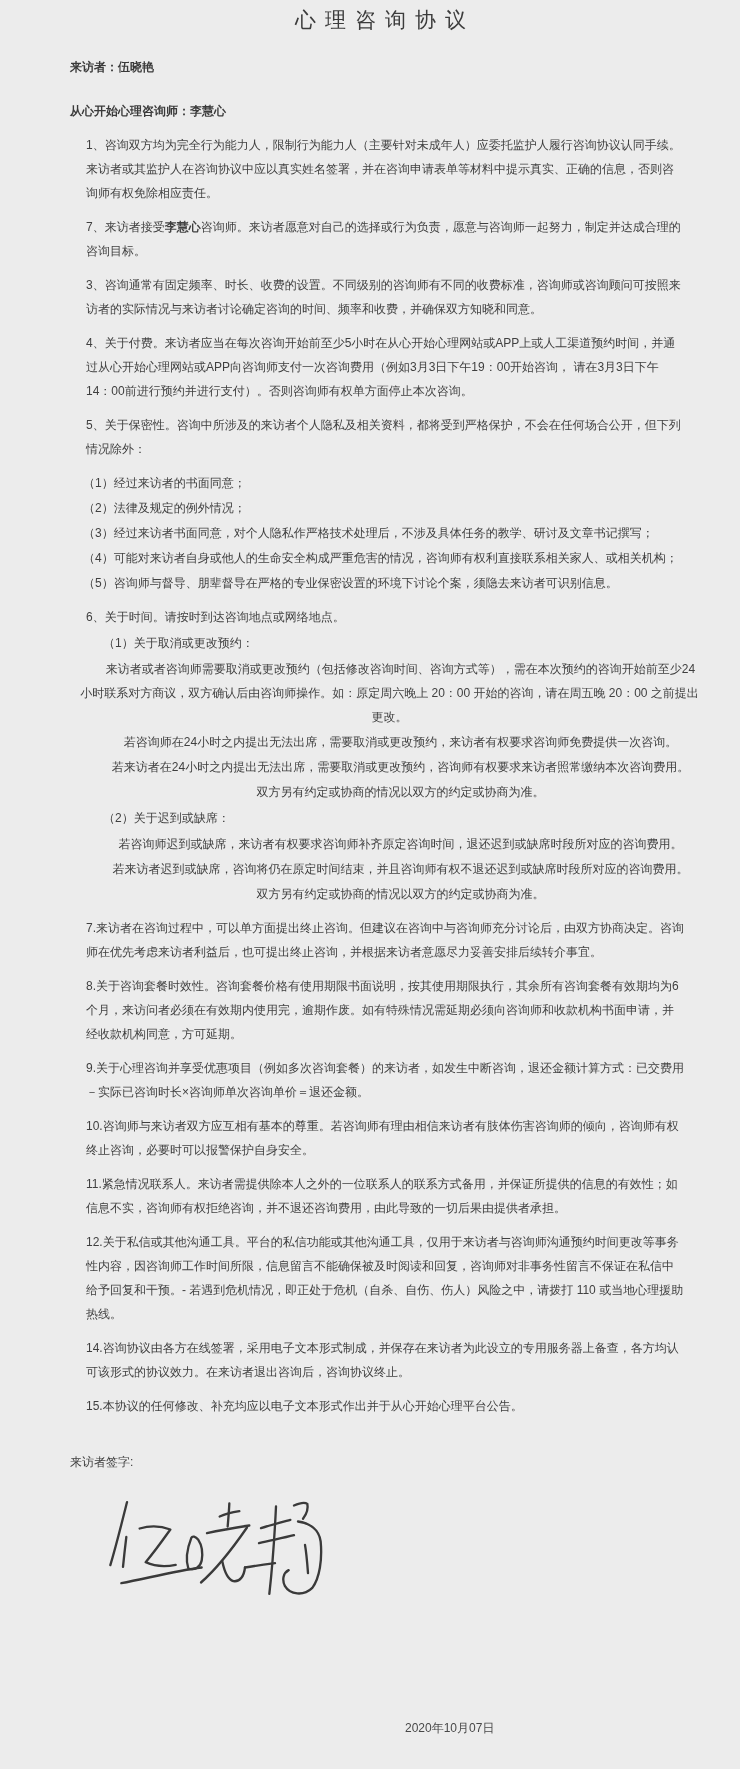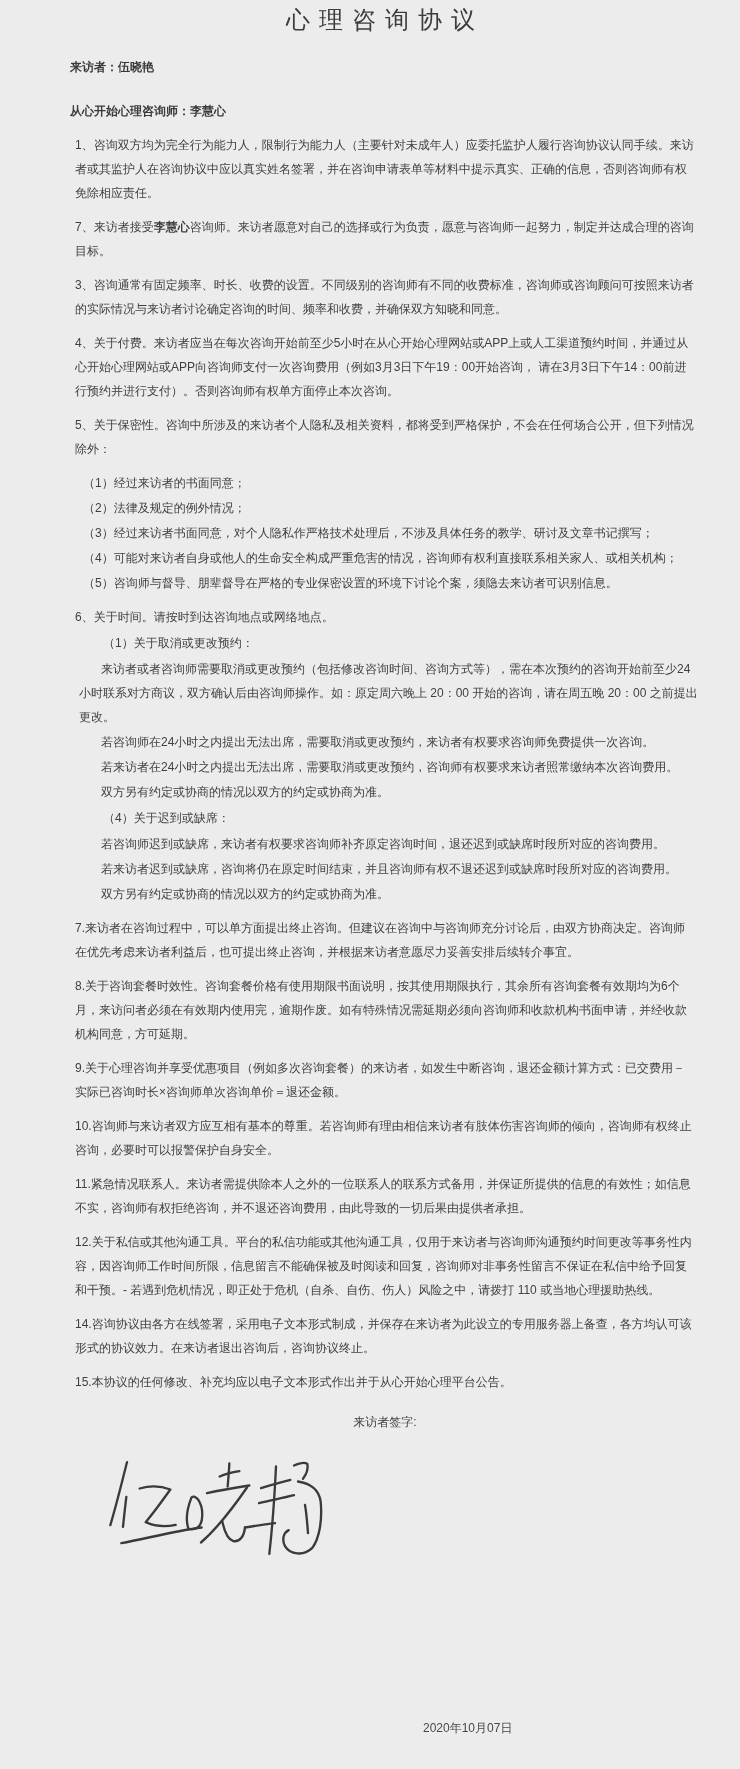--- a/index.html
+++ b/index.html
@@ -4,34 +4,34 @@
 <style>
   html,body{margin:0;padding:0;}
   body{
     width:740px;height:1769px;position:relative;overflow:hidden;
     background:#ececec;color:#3f3f3f;
     font-family:"Liberation Sans","DejaVu Sans",sans-serif;
     font-size:12px;line-height:24px;
   }
   .doc{padding:0 40px 0 70px;}
   .title{
-    text-align:center;font-size:24px;line-height:26px;letter-spacing:9px;
+    text-align:center;font-size:21px;line-height:26px;letter-spacing:9px;
     color:#3c3c3c;font-weight:400;padding:7px 0 0 0;margin:0 0 22px 0;
   }
   .party{font-weight:700;margin:0 0 9px 0;line-height:24px;color:#3a3a3a;}
   .party.visitor{margin-bottom:20px;}
-  p.clause{margin:10px 5px;}
+  p.clause{margin:10px 16px;}
   .b{font-weight:700;}
   .sub-item{margin:1px 0 1px 13px;}
   .sub-title{margin:2px 0 2px 33px;}
-  .sub-para{margin:1px 0 1px 9px;text-indent:22px;}
-  .sign-label{margin-top:16px;text-align:center;}
+  .sub-para{margin:1px 0 1px 9px;text-indent:22px;text-align:center;}
+  .sign-label{margin-top:32px;}
   .signature-svg{display:block;margin:22px 0 0 38px;}
   .signature-svg path{fill:none;stroke:#3a3a3a;stroke-width:7;stroke-linecap:round;stroke-linejoin:round;}
-  .doc-date{position:absolute;left:423px;top:1718px;color:#484848;font-size:12px;line-height:20px;}
+  .doc-date{position:absolute;left:405px;top:1718px;color:#484848;font-size:12px;line-height:20px;}
 </style>
 </head>
 <body>
 
 <div class="doc">
 
   <h1 class="title">心理咨询协议</h1>
 
   <div class="party visitor">来访者：伍晓艳</div>
   <div class="party">从心开始心理咨询师：李慧心</div>
@@ -50,21 +50,21 @@
   <div class="sub-item">（3）经过来访者书面同意，对个人隐私作严格技术处理后，不涉及具体任务的教学、研讨及文章书记撰写；</div>
   <div class="sub-item">（4）可能对来访者自身或他人的生命安全构成严重危害的情况，咨询师有权利直接联系相关家人、或相关机构；</div>
   <div class="sub-item">（5）咨询师与督导、朋辈督导在严格的专业保密设置的环境下讨论个案，须隐去来访者可识别信息。</div>
 
   <p class="clause" style="margin-bottom:2px;">6、关于时间。请按时到达咨询地点或网络地点。</p>
   <div class="sub-title">（1）关于取消或更改预约：</div>
   <div class="sub-para">来访者或者咨询师需要取消或更改预约（包括修改咨询时间、咨询方式等），需在本次预约的咨询开始前至少24小时联系对方商议，双方确认后由咨询师操作。如：原定周六晚上 20：00 开始的咨询，请在周五晚 20：00 之前提出更改。</div>
   <div class="sub-para">若咨询师在24小时之内提出无法出席，需要取消或更改预约，来访者有权要求咨询师免费提供一次咨询。</div>
   <div class="sub-para">若来访者在24小时之内提出无法出席，需要取消或更改预约，咨询师有权要求来访者照常缴纳本次咨询费用。</div>
   <div class="sub-para">双方另有约定或协商的情况以双方的约定或协商为准。</div>
-  <div class="sub-title">（4）关于迟到或缺席：</div>
+  <div class="sub-title">（2）关于迟到或缺席：</div>
   <div class="sub-para">若咨询师迟到或缺席，来访者有权要求咨询师补齐原定咨询时间，退还迟到或缺席时段所对应的咨询费用。</div>
   <div class="sub-para">若来访者迟到或缺席，咨询将仍在原定时间结束，并且咨询师有权不退还迟到或缺席时段所对应的咨询费用。</div>
   <div class="sub-para">双方另有约定或协商的情况以双方的约定或协商为准。</div>
 
   <p class="clause">7.来访者在咨询过程中，可以单方面提出终止咨询。但建议在咨询中与咨询师充分讨论后，由双方协商决定。咨询师在优先考虑来访者利益后，也可提出终止咨询，并根据来访者意愿尽力妥善安排后续转介事宜。</p>
   <p class="clause">8.关于咨询套餐时效性。咨询套餐价格有使用期限书面说明，按其使用期限执行，其余所有咨询套餐有效期均为6个月，来访问者必须在有效期内使用完，逾期作废。如有特殊情况需延期必须向咨询师和收款机构书面申请，并经收款机构同意，方可延期。</p>
   <p class="clause">9.关于心理咨询并享受优惠项目（例如多次咨询套餐）的来访者，如发生中断咨询，退还金额计算方式：已交费用－实际已咨询时长×咨询师单次咨询单价＝退还金额。</p>
   <p class="clause">10.咨询师与来访者双方应互相有基本的尊重。若咨询师有理由相信来访者有肢体伤害咨询师的倾向，咨询师有权终止咨询，必要时可以报警保护自身安全。</p>
   <p class="clause">11.紧急情况联系人。来访者需提供除本人之外的一位联系人的联系方式备用，并保证所提供的信息的有效性；如信息不实，咨询师有权拒绝咨询，并不退还咨询费用，由此导致的一切后果由提供者承担。</p>
   <p class="clause">12.关于私信或其他沟通工具。平台的私信功能或其他沟通工具，仅用于来访者与咨询师沟通预约时间更改等事务性内容，因咨询师工作时间所限，信息留言不能确保被及时阅读和回复，咨询师对非事务性留言不保证在私信中给予回复和干预。- 若遇到危机情况，即正处于危机（自杀、自伤、伤人）风险之中，请拨打 110 或当地心理援助热线。</p>

